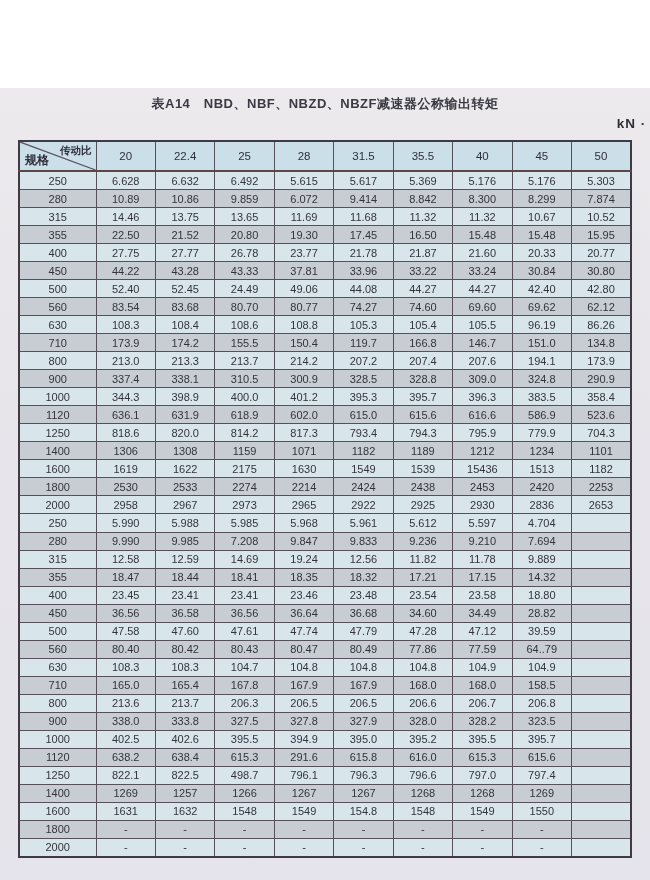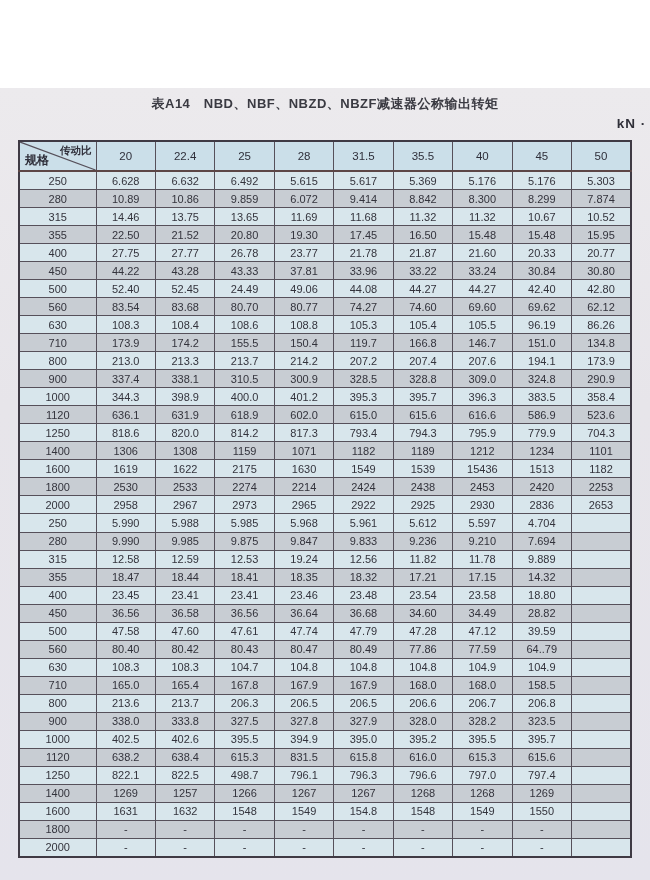--- a/index.html
+++ b/index.html
@@ -341,33 +341,33 @@
             <td>5.961</td>
             <td>5.612</td>
             <td>5.597</td>
             <td>4.704</td>
             <td></td>
           </tr>
           <tr class="r-dark">
             <td>280</td>
             <td>9.990</td>
             <td>9.985</td>
-            <td>9.875</td>
+            <td>7.208</td>
             <td>9.847</td>
             <td>9.833</td>
             <td>9.236</td>
             <td>9.210</td>
             <td>7.694</td>
             <td></td>
           </tr>
           <tr class="r-light">
             <td>315</td>
             <td>12.58</td>
             <td>12.59</td>
-            <td>12.53</td>
+            <td>14.69</td>
             <td>19.24</td>
             <td>12.56</td>
             <td>11.82</td>
             <td>11.78</td>
             <td>9.889</td>
             <td></td>
           </tr>
           <tr class="r-dark">
             <td>355</td>
             <td>18.47</td>
@@ -486,21 +486,21 @@
             <td>395.2</td>
             <td>395.5</td>
             <td>395.7</td>
             <td></td>
           </tr>
           <tr class="r-dark">
             <td>1120</td>
             <td>638.2</td>
             <td>638.4</td>
             <td>615.3</td>
-            <td>831.5</td>
+            <td>291.6</td>
             <td>615.8</td>
             <td>616.0</td>
             <td>615.3</td>
             <td>615.6</td>
             <td></td>
           </tr>
           <tr class="r-light">
             <td>1250</td>
             <td>822.1</td>
             <td>822.5</td>

